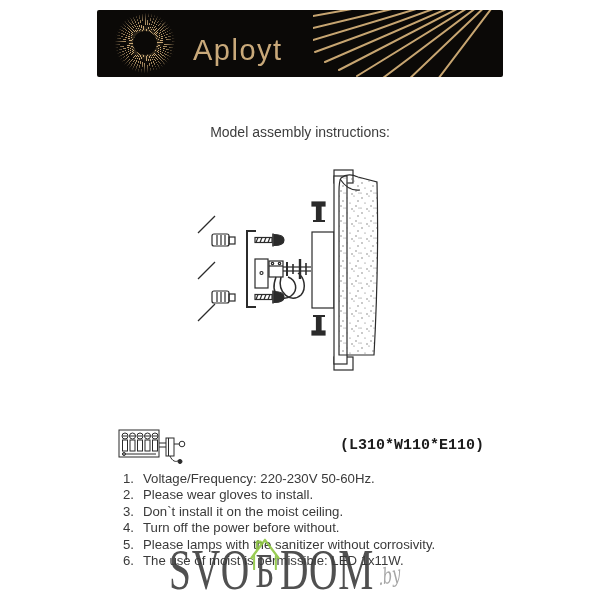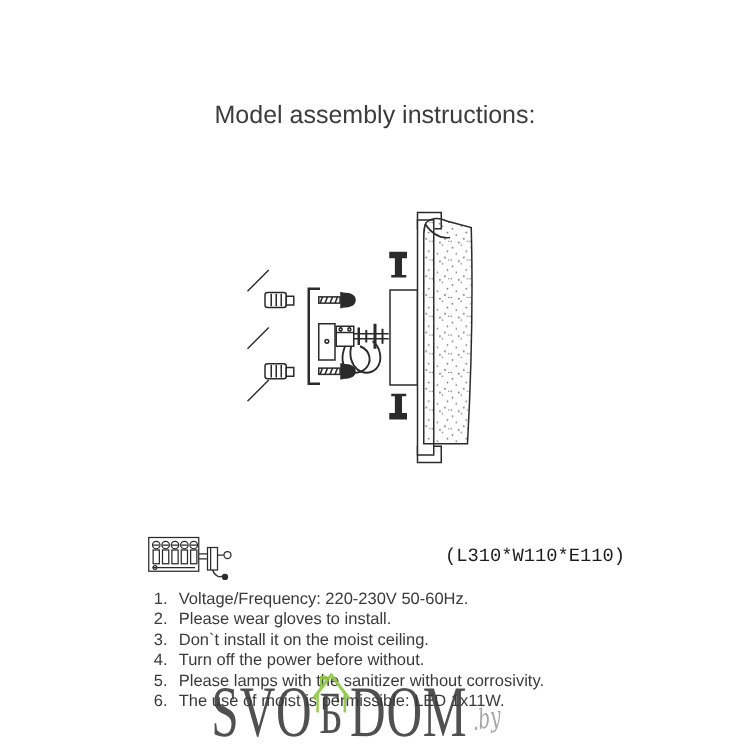--- a/index.html
+++ b/index.html
@@ -14,27 +14,27 @@
               radial-gradient(circle at 50% 50%, rgba(11,9,7,0) 0 38%, rgba(11,9,7,.25) 52%, #0b0907 72%),
               repeating-conic-gradient(#c9a876 0deg 1.6deg, #0b0907 1.6deg 6.2deg);}
   .sunburst::after{content:"";position:absolute;left:18px;top:18px;width:24px;height:24px;
             border-radius:50%;background:#0b0907;box-shadow:0 0 6px 2px rgba(201,168,118,.35);}
   .brand{position:absolute;left:96px;top:24px;color:#c9a97a;font-size:29px;font-weight:400;
          letter-spacing:1.5px;}
   .rays{position:absolute;right:0;top:0;}
 
   
   .title-block{position:absolute;left:0;top:84px;width:600px;text-align:center;color:#3c3c3c;}
-  .title-line{font-size:20px;line-height:16px;}
+  .title-line{font-size:14px;line-height:16px;margin-top:40px;}
 
   
   .diagram{position:absolute;left:180px;top:150px;}
   .terminal{position:absolute;left:113px;top:424px;}
-  .dims{position:absolute;left:340px;top:437px;width:160px;text-align:right;
-        font-family:"Liberation Mono",monospace;font-weight:400;font-size:15px;color:#1c1c1c;}
+  .dims{position:absolute;left:340px;top:437px;width:160px;text-align:left;
+        font-family:"Liberation Mono",monospace;font-weight:700;font-size:15px;color:#1c1c1c;}
 
   
   .instructions{position:absolute;left:118px;top:471px;margin:0;padding:0;list-style:none;
                 color:#3a3a3a;font-size:13.2px;}
   .instructions li{display:flex;line-height:16.4px;}
   .instructions .num{width:16px;text-align:right;margin-right:9px;flex:none;}
 
   
   .watermark{position:absolute;left:285px;top:538px;transform:translateX(-50%);
              text-align:center;pointer-events:none;}
@@ -48,20 +48,38 @@
              font-size:48px;line-height:50px;color:#383838;}
   .wm-by{font-family:"DejaVu Serif",serif;font-style:italic;font-size:22px;color:#9a9a9a;
          margin-left:6px;transform:rotate(-8deg);line-height:40px;}
   .wm-tagline{margin-top:0px;font-size:12.5px;letter-spacing:2px;color:#8f8f8f;}
 </style>
 </head>
 <body>
 
 <div class="page">
 
+  <div class="banner">
+    <div class="sunburst"></div>
+    <div class="brand">Aployt</div>
+    <svg class="rays" width="190" height="67" viewBox="0 0 190 67">
+      <g stroke="#c7a571" stroke-width="2" stroke-linecap="round">
+        <line x1="200" y1="-30" x2="0" y2="6"></line>
+        <line x1="200" y1="-30" x2="0" y2="18"></line>
+        <line x1="200" y1="-30" x2="0" y2="30"></line>
+        <line x1="200" y1="-30" x2="2" y2="42"></line>
+        <line x1="200" y1="-30" x2="12" y2="52"></line>
+        <line x1="200" y1="-30" x2="26" y2="60"></line>
+        <line x1="200" y1="-30" x2="44" y2="66"></line>
+        <line x1="200" y1="-30" x2="66" y2="71"></line>
+        <line x1="200" y1="-30" x2="92" y2="73"></line>
+        <line x1="200" y1="-30" x2="122" y2="73"></line>
+      </g>
+    </svg>
+  </div>
 
   <div class="title-block">
     <div class="title-line">Model assembly instructions:</div>
   </div>
 
   <svg class="diagram" width="230" height="240" viewBox="180 150 230 240">
     <defs>
       <pattern id="speckle" width="15" height="15" patternUnits="userSpaceOnUse">
         <circle cx="2" cy="3" r="0.7" fill="#6a6a6a"></circle>
         <circle cx="9" cy="1" r="0.6" fill="#6a6a6a"></circle>

